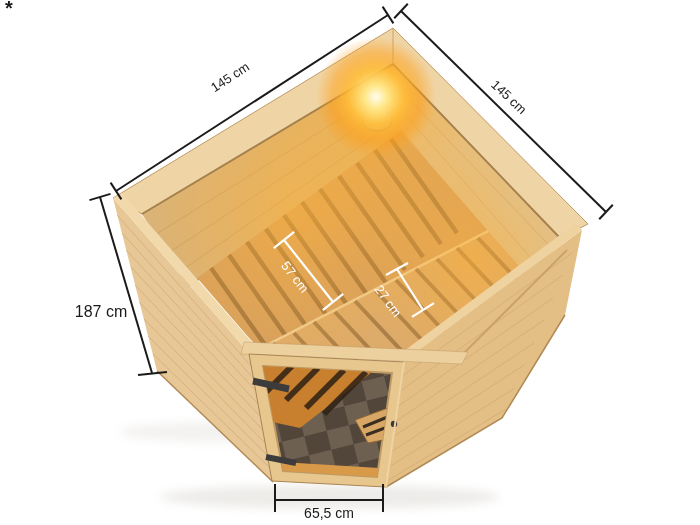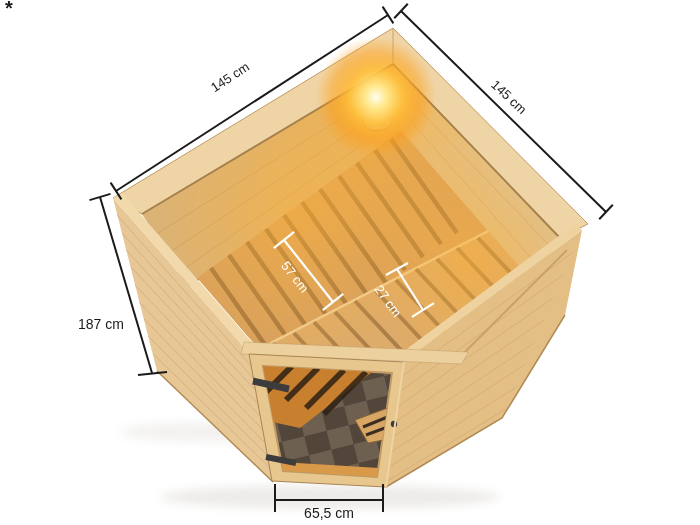--- a/index.html
+++ b/index.html
@@ -6,21 +6,21 @@
   .stage{
     position:relative;width:700px;height:525px;background:#ffffff;overflow:hidden;
     font-family:"Liberation Sans", sans-serif;
   }
   .stage svg{position:absolute;left:0;top:0;}
   .lab{position:absolute;color:#1a1a1a;white-space:nowrap;font-weight:400;}
   .lab.white{color:#ffffff;}
   .lab-ast{left:5px;top:-3px;font-size:20px;font-weight:700;}
   .lab-145l{left:230px;top:77px;transform:translate(-50%,-50%) rotate(-33deg);font-size:13px;}
   .lab-145r{left:509px;top:97px;transform:translate(-50%,-50%) rotate(43deg);font-size:13px;}
-  .lab-187{left:101px;top:324px;transform:translate(-50%,-50%);font-size:14px;}
+  .lab-187{left:101px;top:312px;transform:translate(-50%,-50%);font-size:16px;}
   .lab-655{left:329px;top:513px;transform:translate(-50%,-50%);font-size:14px;text-align:right;}
   .lab-57{left:295px;top:277px;transform:translate(-50%,-50%) rotate(52deg);font-size:13px;}
   .lab-27{left:388px;top:301px;transform:translate(-50%,-50%) rotate(54deg);font-size:13px;}
 </style>
 </head>
 <body>
 
 <div class="stage">
 
   <svg width="700" height="525" viewBox="0 0 700 525">

